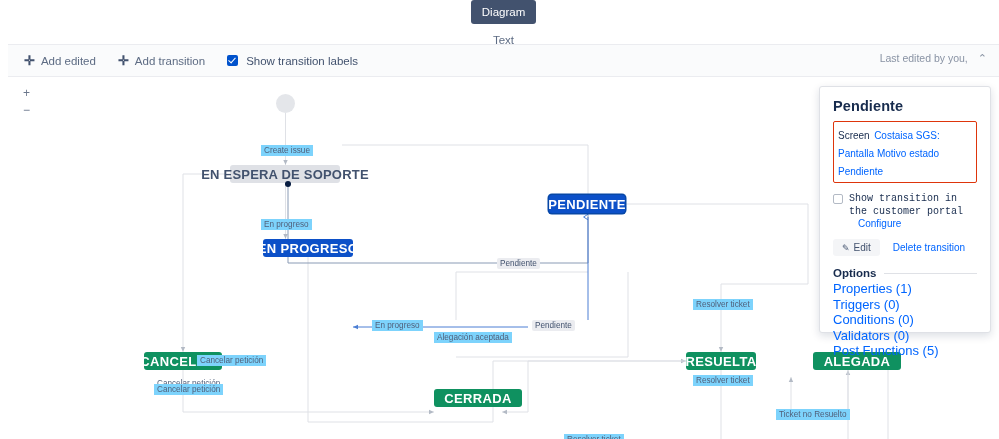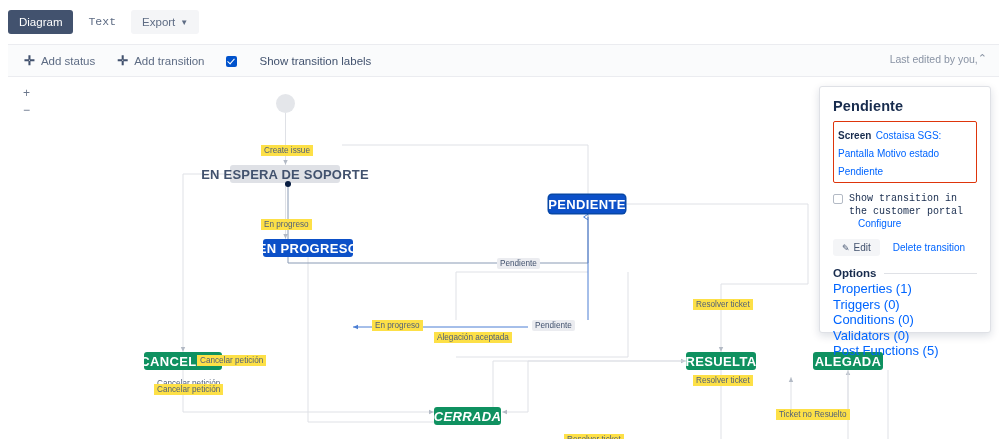--- a/index.html
+++ b/index.html
@@ -9,56 +9,56 @@
     background: #ffffff;
     font-family: "Liberation Sans", sans-serif;
     overflow: hidden;
   }
   #app { position: relative; width: 999px; height: 439px; background: #fff; }
 
   
   .tabbar {
     position: absolute; left: 0; top: 0; width: 999px; height: 44px;
     background: #ffffff;
-    display: flex; align-items: center; padding-left: 8px; gap: 4px;
+    display: flex; align-items: center; padding-left: 8px; gap: 4px; flex-direction: column;
   }
   .tab {
     font-size: 11.5px; padding: 5px 11px; border-radius: 3px;
     color: #5e6c84; cursor: pointer; white-space: nowrap; line-height: 14px;
   }
   .tab.selected { background: #42526e; color: #ffffff; font-weight: 400; }
-  .tab.plain { background: transparent; font-family: Liberation Mono, monospace; }
+  .tab.plain { background: transparent; }
   .tab.export { background: #f4f5f7; color: #5e6c84; display: flex; align-items: center; gap: 5px; }
   .caret { font-size: 8px; line-height: 8px; position: relative; top: 1px; }
 
   
   .actionbar {
     position: absolute; left: 8px; top: 44px; width: 991px; height: 33px;
     background: #fafbfc; border-top: 1px solid #ebecf0; border-bottom: 1px solid #ebecf0;
     display: flex; align-items: center; padding: 0 16px; gap: 22px;
   }
   .act {
     display: flex; align-items: center; gap: 6px;
     color: #5e6c84; font-size: 11.5px; cursor: pointer; white-space: nowrap;
   }
   .plus { font-size: 13px; font-weight: 700; color: #42526e; line-height: 11px; }
-  .cbrow { display: flex; align-items: flex-end; gap: 22px; cursor: pointer; }
+  .cbrow { display: flex; align-items: flex-start; gap: 8px; cursor: pointer; }
   .cbox {
     width: 11px; height: 11px; border-radius: 2px; background: #0052cc;
     position: relative; flex: 0 0 auto;
   }
   .cbox::after {
     content: ""; position: absolute; left: 3px; top: 1px;
     width: 3px; height: 6px; border: solid #fff; border-width: 0 1.6px 1.6px 0;
     transform: rotate(42deg);
   }
   .cblabel { color: #42526e; font-size: 11.5px; }
   .edited {
     position: absolute; right: 12px; top: 52px;
-    display: flex; align-items: center; gap: 0;
+    display: flex; align-items: flex-start; gap: 10px;
     color: #8993a4; font-size: 10.5px;
   }
   .chev-up { font-size: 11px; color: #8993a4; cursor: pointer; }
 
   
   .canvas {
     position: absolute; left: 8px; top: 77px; width: 991px; height: 362px;
     background: #ffffff; overflow: hidden;
   }
   .zoomctl {
@@ -84,34 +84,34 @@
   .node.blue.sel { box-shadow: 0 0 0 1.5px #0747a6; }
   .node.green { background: #0f9160; }
   .startcircle {
     position: absolute; width: 19px; height: 19px; border-radius: 50%;
     background: #e4e6ea; cursor: pointer;
   }
 
   
   .elabel {
     position: absolute; font-size: 8.2px; color: #505f79;
-    white-space: nowrap; background: #fde047; padding: 0 3px; line-height: 11px;
+    white-space: nowrap; background: #7dd3fc; padding: 0 3px; line-height: 11px;
   }
   .elabel.chip { background: #ebecf0; border-radius: 2px; color: #42526e; }
   .dot { position: absolute; width: 6px; height: 6px; border-radius: 50%; background: #091e42; }
 
   
   .panel {
     position: absolute; left: 819px; top: 86px; width: 172px; height: 247px;
     background: #ffffff; border: 1px solid #dfe1e6; border-radius: 3px;
     box-shadow: 0 3px 9px rgba(9,30,66,.14); padding: 11px 13px; z-index: 8;
   }
   .ptitle { font-size: 14.5px; font-weight: 600; color: #172b4d; margin: 0 0 7px; letter-spacing: .1px; }
   .screenbox { border: 1.6px solid #de350b; border-radius: 2px; padding: 3px 4px; margin-bottom: 9px; }
-  .screenbox .lbl { font-size: 10px; font-weight: 700; color: #172b4d; }
+  .screenbox .lbl { font-size: 10px; font-weight: 400; color: #172b4d; }
   .screenbox .lnk { font-size: 10px; color: #0065ff; line-height: 13px; cursor: pointer; }
   .pcb { display: flex; gap: 6px; font-size: 10px; color: #172b4d; line-height: 13px; font-family: Liberation Mono, monospace; }
   .pcb .box {
     width: 10px; height: 10px; border: 1px solid #b3bac5; border-radius: 2px;
     background: #fff; flex: 0 0 auto; margin-top: 2px; cursor: pointer;
   }
   .cfgrow { margin: 0 0 10px 16px; font-size: 10px; color: #172b4d; }
   .cfgrow a { color: #0065ff; margin-left: 9px; cursor: pointer; text-decoration: none; }
   .btnrow { display: flex; align-items: center; gap: 13px; margin-bottom: 11px; }
   .editbtn {
@@ -135,21 +135,21 @@
     <div class="tab plain">Text</div>
     <div class="tab export">
       <span>Export</span>
       <span class="caret">▼</span>
     </div>
   </div>
 
   <div class="actionbar">
     <div class="act">
       <span class="plus">✛</span>
-      <span>Add status</span>
+      <span>Add edited</span>
     </div>
     <div class="act">
       <span class="plus">✛</span>
       <span>Add transition</span>
     </div>
     <div class="cbrow">
       <span class="cbox"></span>
       <span class="cblabel">Show transition labels</span>
     </div>
   </div>
@@ -223,22 +223,22 @@
         </g>
       </svg>
 
       <div class="startcircle" style="left:268px; top:17px;"></div>
 
       <div class="node gray" style="left:222px; top:88px;  width:110px;">EN ESPERA DE SOPORTE</div>
       <div class="node blue" style="left:255px; top:162px; width:90px;">EN PROGRESO</div>
       <div class="node blue sel" style="left:541px; top:118px; width:76px;">PENDIENTE</div>
       <div class="node green" style="left:136px; top:275px; width:78px;">CANCELADA</div>
       <div class="node green" style="left:678px; top:275px; width:70px;">RESUELTA</div>
-      <div class="node green" style="left:805px; top:275px; width:70px;">ALEGADA</div>
-      <div class="node green" style="left:426px; top:330px; width:67px;font-style:italic;">CERRADA</div>
+      <div class="node green" style="left:805px; top:275px; width:88px;">ALEGADA</div>
+      <div class="node green" style="left:426px; top:312px; width:88px;">CERRADA</div>
 
       <div class="dot" style="left:277px; top:104px;"></div>
 
       <div class="elabel" style="left:253px; top:68px;">Create issue</div>
       <div class="elabel chip" style="left:489px; top:181px;">Pendiente</div>
       <div class="elabel" style="left:253px; top:142px;">En progreso</div>
       <div class="elabel" style="left:364px; top:243px;">En progreso</div>
       <div class="elabel" style="left:426px; top:255px;">Alegación aceptada</div>
       <div class="elabel chip" style="left:524px; top:243px;">Pendiente</div>
       <div class="elabel" style="left:685px; top:222px;">Resolver ticket</div>

